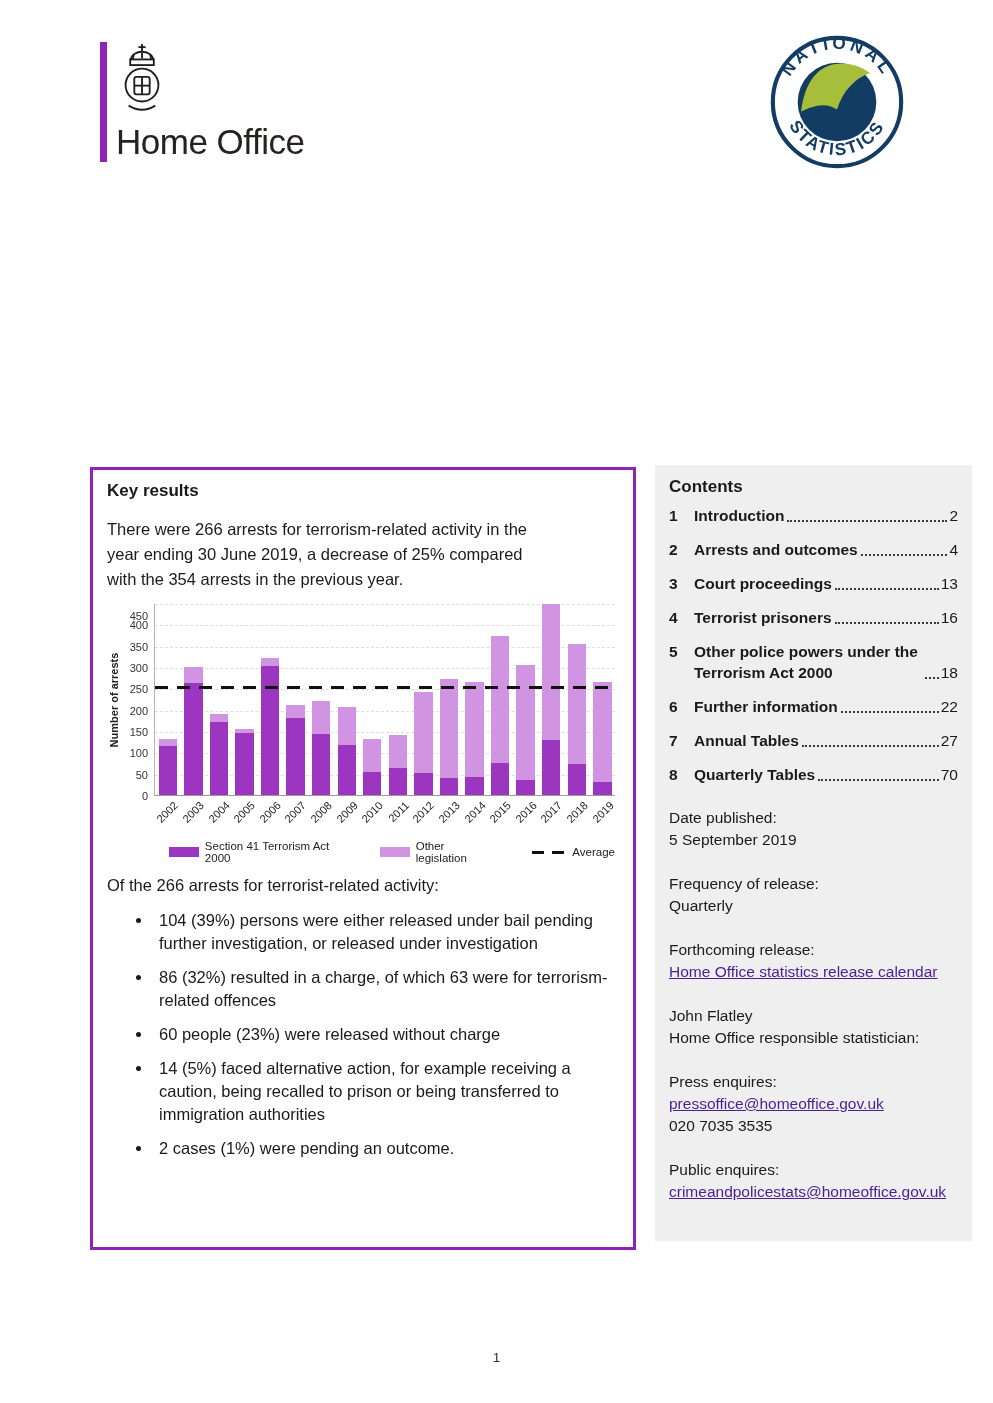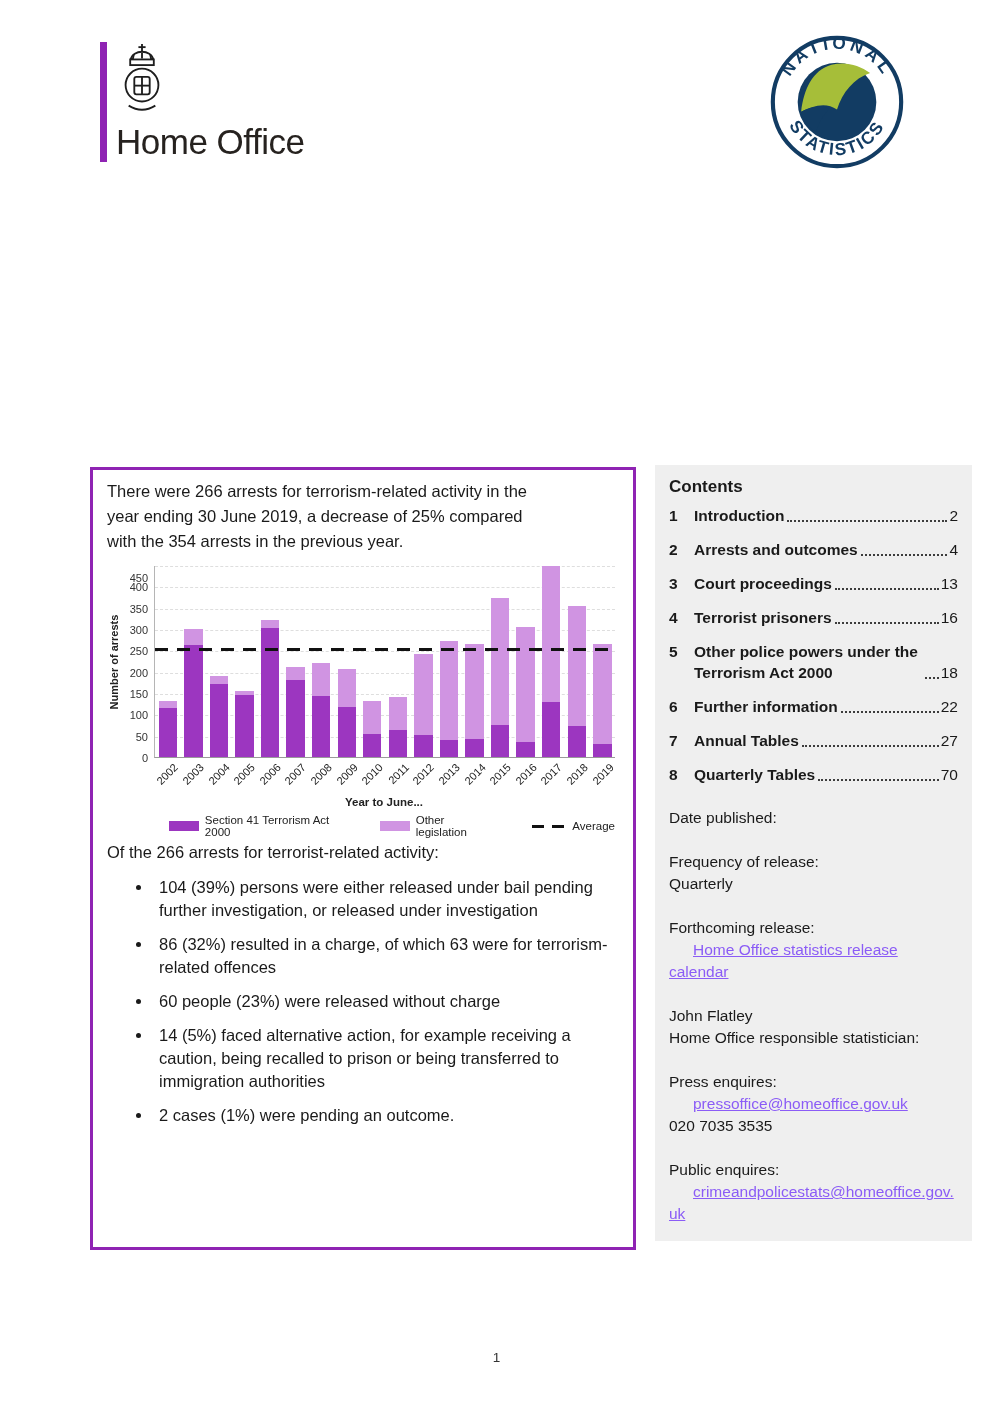--- a/index.html
+++ b/index.html
@@ -19,21 +19,21 @@
   
   .title-block { position:absolute; left:90px; top:206px; width:800px; }
   .title-line { font-size:37px; font-weight:bold; color:#9b28b0; line-height:47px; }
   .subtitle { font-size:24px; font-weight:bold; color:#9b28b0; margin-top:8px; }
 
   
   .key-box { position:absolute; left:90px; top:467px; width:546px; height:783px;
              border:3px solid #8f23b3; padding:9px 14px; overflow:hidden; }
   .key-heading { font-size:17px; font-weight:bold; margin:2px 0 16px 0; }
   .key-intro { font-size:16.5px; line-height:25px; }
-  .key-lead { font-size:16.5px; margin-top:5px; }
+  .key-lead { font-size:16.5px; margin-top:12px; }
   .key-bullets { margin-top:14px; padding-left:46px; }
   .key-bullets li { font-size:16.5px; line-height:23px; margin-bottom:11px; padding-left:6px; }
 
   
   .chart { margin-top:12px; width:508px; }
   .chart-main { display:flex; align-items:flex-start; }
   .chart-ylabel { width:15px; height:192px; display:flex; align-items:center; justify-content:center; }
   .chart-ylabel span { transform:rotate(-90deg); white-space:nowrap; font-size:11px; font-weight:bold; color:#222; }
   .chart-ylabels { position:relative; width:32px; height:192px; }
   .ytick { position:absolute; right:6px; transform:translateY(-50%); font-size:11px; color:#333; }
@@ -60,21 +60,21 @@
              background:#efefef; padding:12px 14px 16px 14px; }
   .contents-heading { font-size:17px; font-weight:bold; margin-bottom:8px; }
   .toc-item { display:flex; margin-bottom:13px; font-size:15.5px; line-height:21px; cursor:pointer; }
   .toc-num { width:25px; font-weight:bold; flex:none; }
   .toc-body { flex:1; display:flex; flex-wrap:wrap; align-items:flex-end; }
   .toc-label { font-weight:bold; max-width:calc(100% - 36px); }
   .toc-leader { flex:1 1 10px; border-bottom:2.5px dotted #3c3c3c; margin:0 2px 4px 3px; min-width:10px; }
   .toc-page { flex:none; }
 
   .info-block { margin-top:22px; font-size:15.5px; line-height:22px; }
-  .info-block a { color:#8b5cf6; overflow-wrap:anywhere;margin-left:24px; }
+  .info-block a { color:#4c1d95; overflow-wrap:anywhere; }
 
   
   .footer { position:absolute; left:0; right:0; top:1350px; text-align:center; font-size:13.5px; color:#333; }
 </style>
 </head>
 <body>
 
 <div class="page">
 
   <div class="logo-block">
@@ -110,20 +110,21 @@
     <text font-family="Liberation Sans, sans-serif" font-size="12.5" font-weight="bold" fill="#123c63" letter-spacing="2.5">
       <textPath href="#arcTop" startOffset="50%" text-anchor="middle">NATIONAL</textPath>
     </text>
     <text font-family="Liberation Sans, sans-serif" font-size="12.5" font-weight="bold" fill="#123c63" letter-spacing="1.5">
       <textPath href="#arcBottom" startOffset="50%" text-anchor="middle">STATISTICS</textPath>
     </text>
   </svg>
 
 
   <div class="key-box">
+    <div class="key-heading">Key results</div>
     <div class="key-intro">
       <div>There were 266 arrests for terrorism-related activity in the</div>
       <div>year ending 30 June 2019, a decrease of 25% compared</div>
       <div>with the 354 arrests in the previous year.</div>
     </div>
 
     <div class="chart">
       <div class="chart-main">
         <div class="chart-ylabel">
           <span>Number of arrests</span>
@@ -278,21 +279,20 @@
               </div>
               <div class="xtick">
                 <span>2018</span>
               </div>
               <div class="xtick">
                 <span>2019</span>
               </div>
             </div>
         </div>
       </div>
-      <div class="chart-xlabel">Year to June...</div>
       <div class="chart-legend">
           <div class="legend-item">
             <div class="legend-swatch" style="background: rgb(156, 54, 192);"></div>
             <span>Section 41 Terrorism Act 2000</span>
           </div>
           <div class="legend-item">
             <div class="legend-swatch" style="background: rgb(208, 148, 226);"></div>
             <span>Other legislation</span>
           </div>
           <div class="legend-item">
@@ -376,20 +376,21 @@
           <span class="toc-body">
             <span class="toc-label">Quarterly Tables</span>
             <span class="toc-leader"></span>
             <span class="toc-page">70</span>
           </span>
         </div>
       </div>
 
     <div class="info-block">
       <div>Date published:</div>
+      <div>5 September 2019</div>
     </div>
 
     <div class="info-block">
       <div>Frequency of release:</div>
       <div>Quarterly</div>
     </div>
 
     <div class="info-block">
       <div>Forthcoming release:</div>
       <a href="#">Home Office statistics release calendar</a>

